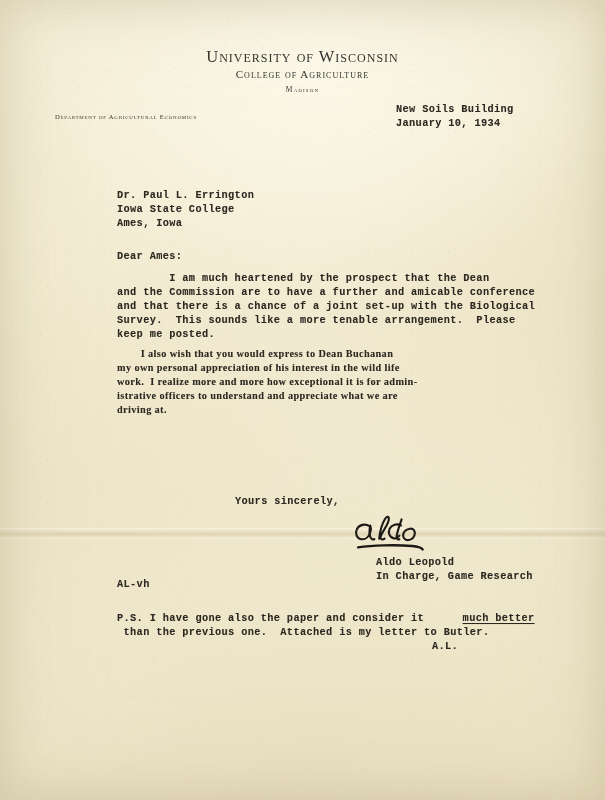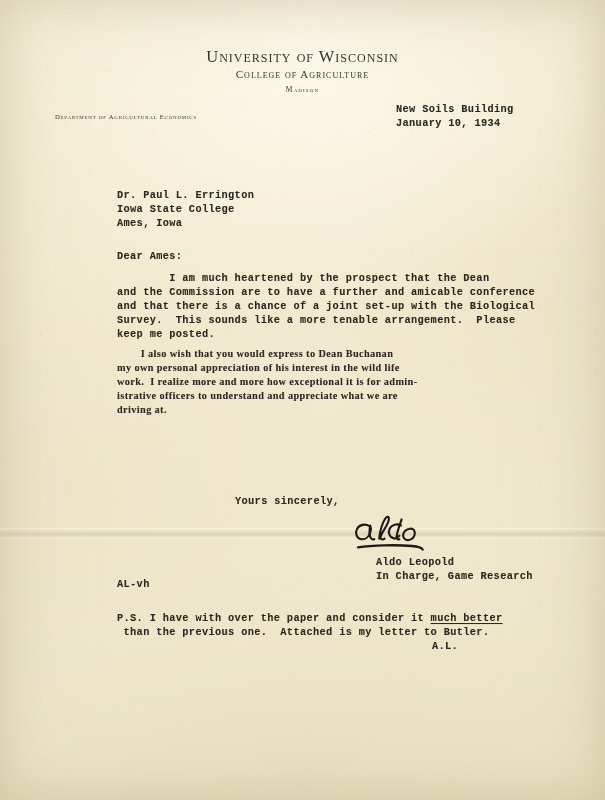--- a/index.html
+++ b/index.html
@@ -128,21 +128,21 @@
   .para-1 { top: 272px; }
   .para-2 { top: 347px; font-family: Liberation Serif, serif; }
   .para-3 { top: 422px; }
 
   .closing { left: 235px; top: 495px; }
   .sigblock { left: 352px; top: 556px; margin-left: 24px; }
   .initials { left: 117px; top: 578px; }
   .ps { left: 117px; top: 612px; }
   .ps-initials { left: 432px; top: 640px; }
 
-  .u { text-decoration: underline; text-decoration-thickness: 1px; text-underline-offset: 1.5px; }
+  .u { text-decoration: underline; text-decoration-thickness: 1px; text-underline-offset: 1.5px; margin-left: 32px; }
 
   
   .signature {
     position: absolute;
     left: 348px;
     top: 511px;
     width: 110px;
     height: 44px;
   }
   .signature svg { display: block; width: 110px; height: 44px; overflow: visible; }
@@ -205,21 +205,21 @@
 
         <path d="M10.0 36.4 C24.0 34.3, 48.0 33.6, 64.0 35.0 C70.0 35.5, 73.4 36.6, 74.6 38.4" stroke-width="2.4"></path>
       </svg>
     </div>
 
     <div class="tw sigblock"><span>Aldo Leopold</span>
 <span>In Charge, Game Research</span></div>
 
     <div class="tw initials">AL-vh</div>
 
-    <div class="tw ps"><span>P.S. I have with over the paper and consider it </span><span class="u">much better</span>
+    <div class="tw ps"><span>P.S. I have gone also the paper and consider it </span><span class="u">much better</span>
 <span> than the previous one.  Attached is my letter to Butler.</span></div>
 
     <div class="tw ps-initials">A.L.</div>
 
   </div>
 
   <div class="edge-vignette"></div>
 </div>
 
 </body></html>

